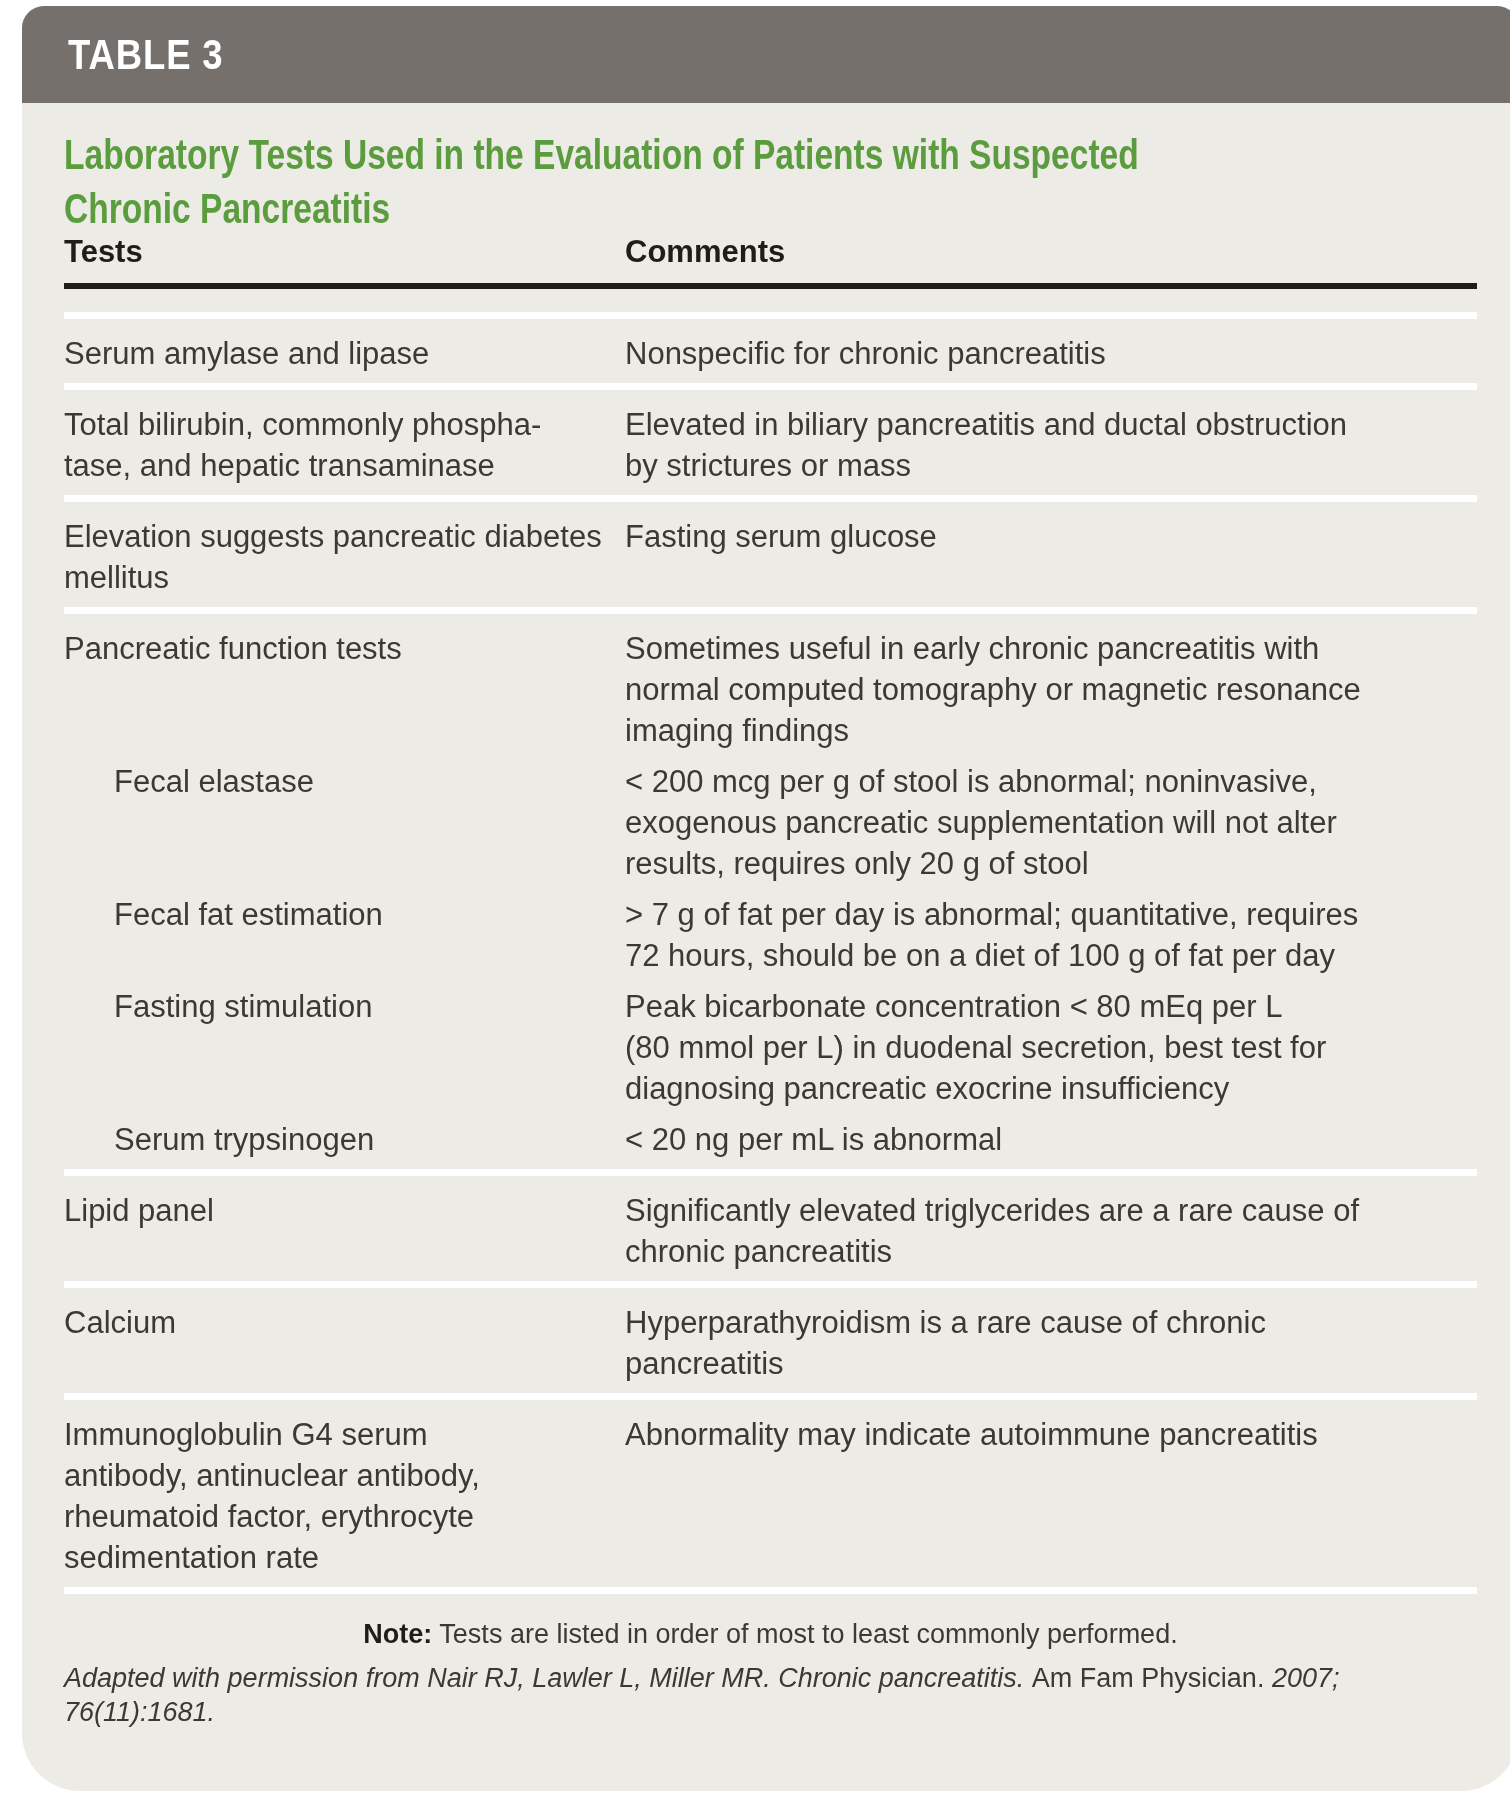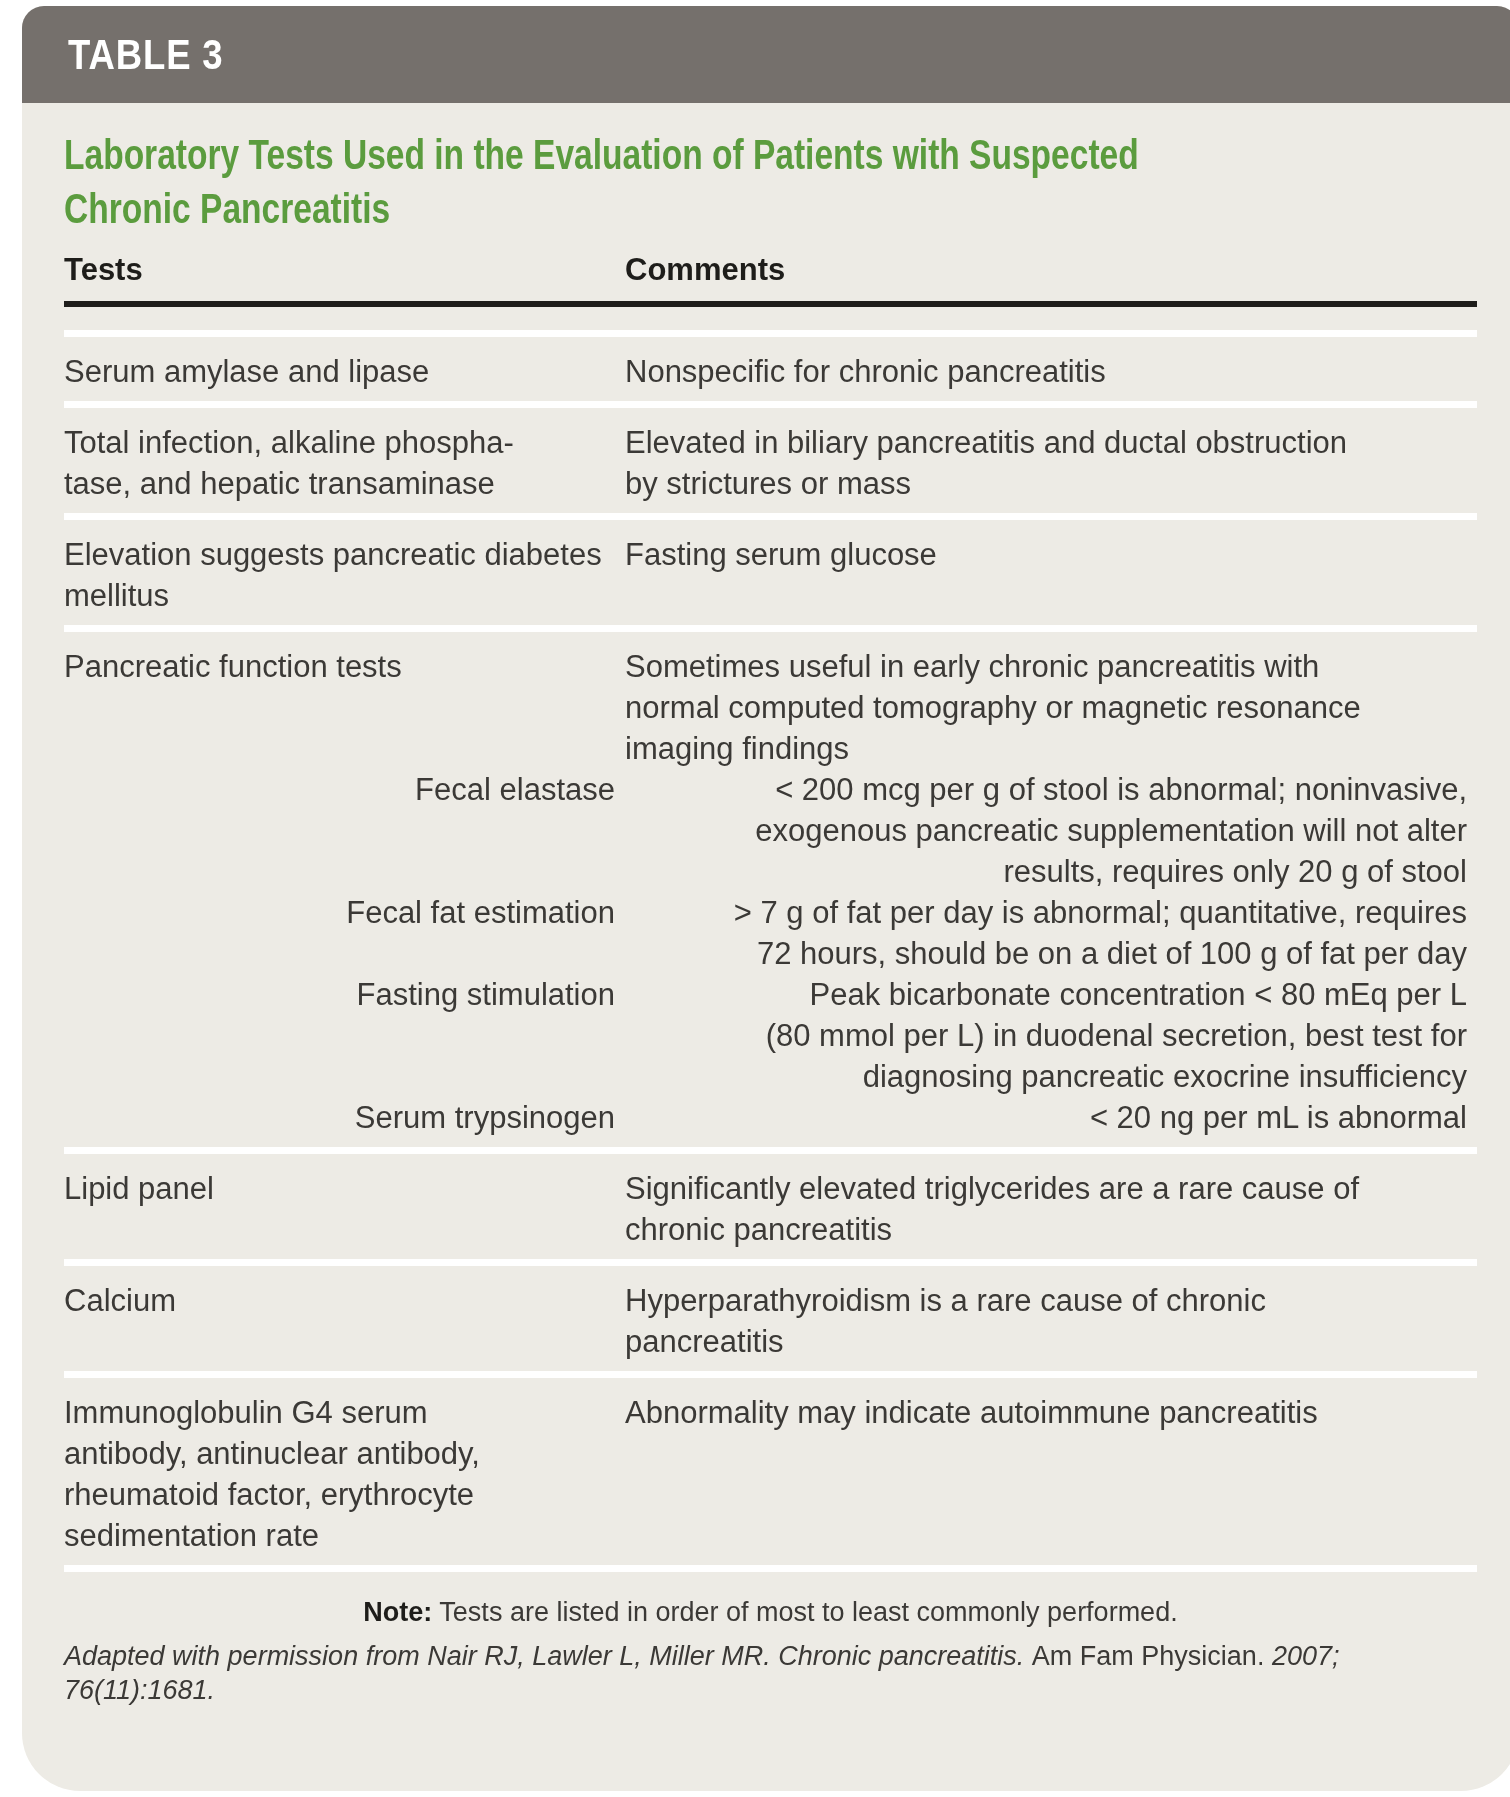--- a/index.html
+++ b/index.html
@@ -36,31 +36,31 @@
   .inner{padding:0 42px;}
   .title{
     margin-top:24px;
     color:var(--green);font-size:43px;font-weight:bold;
     line-height:54px;white-space:pre-line;
     width:1900px;
     transform:scaleX(0.78);transform-origin:0 0;
   }
   .colheads{
     display:grid;grid-template-columns:561px 1fr;
-    margin-top:18px;padding-bottom:14px;
+    padding-bottom:14px;
     font-size:31px;font-weight:bold;color:var(--dark);line-height:34px;
   }
   .rule{height:6px;background:var(--dark);}
   .rowline{
     display:grid;grid-template-columns:561px 1fr;
     font-size:31px;line-height:41px;
   }
   .row{padding:14px 0 9px;}
   .cell{white-space:pre-line;padding-right:10px;}
-  .group .rowline + .rowline{text-align:right;}
+  .group .rowline + .rowline{margin-top:10px;}
   .sub .test{padding-left:50px;}
   .sep{height:7px;background:var(--sep);}
   .footer{padding:20px 0 24px;}
   .note{font-size:27px;line-height:41px;text-align:center;}
   .note b{color:var(--dark);}
   .citation{
     margin-top:6px;font-size:27px;line-height:34px;
     font-style:italic;white-space:pre-line;
   }
   .citation .roman{font-style:normal;}
@@ -94,21 +94,21 @@
     <div class="row">
       <div class="rowline">
         <div class="cell test">Serum amylase and lipase</div>
         <div class="cell comment">Nonspecific for chronic pancreatitis</div>
       </div>
     </div>
     <div class="sep"></div>
 
     <div class="row">
       <div class="rowline">
-        <div class="cell test">Total infection, alkaline phospha-
+        <div class="cell test">Total bilirubin, commonly phospha-
 tase, and hepatic transaminase</div>
         <div class="cell comment">Elevated in biliary pancreatitis and ductal obstruction
 by strictures or mass</div>
       </div>
     </div>
     <div class="sep"></div>
 
     <div class="row">
       <div class="rowline">
         <div class="cell comment">Elevation suggests pancreatic diabetes mellitus</div>

